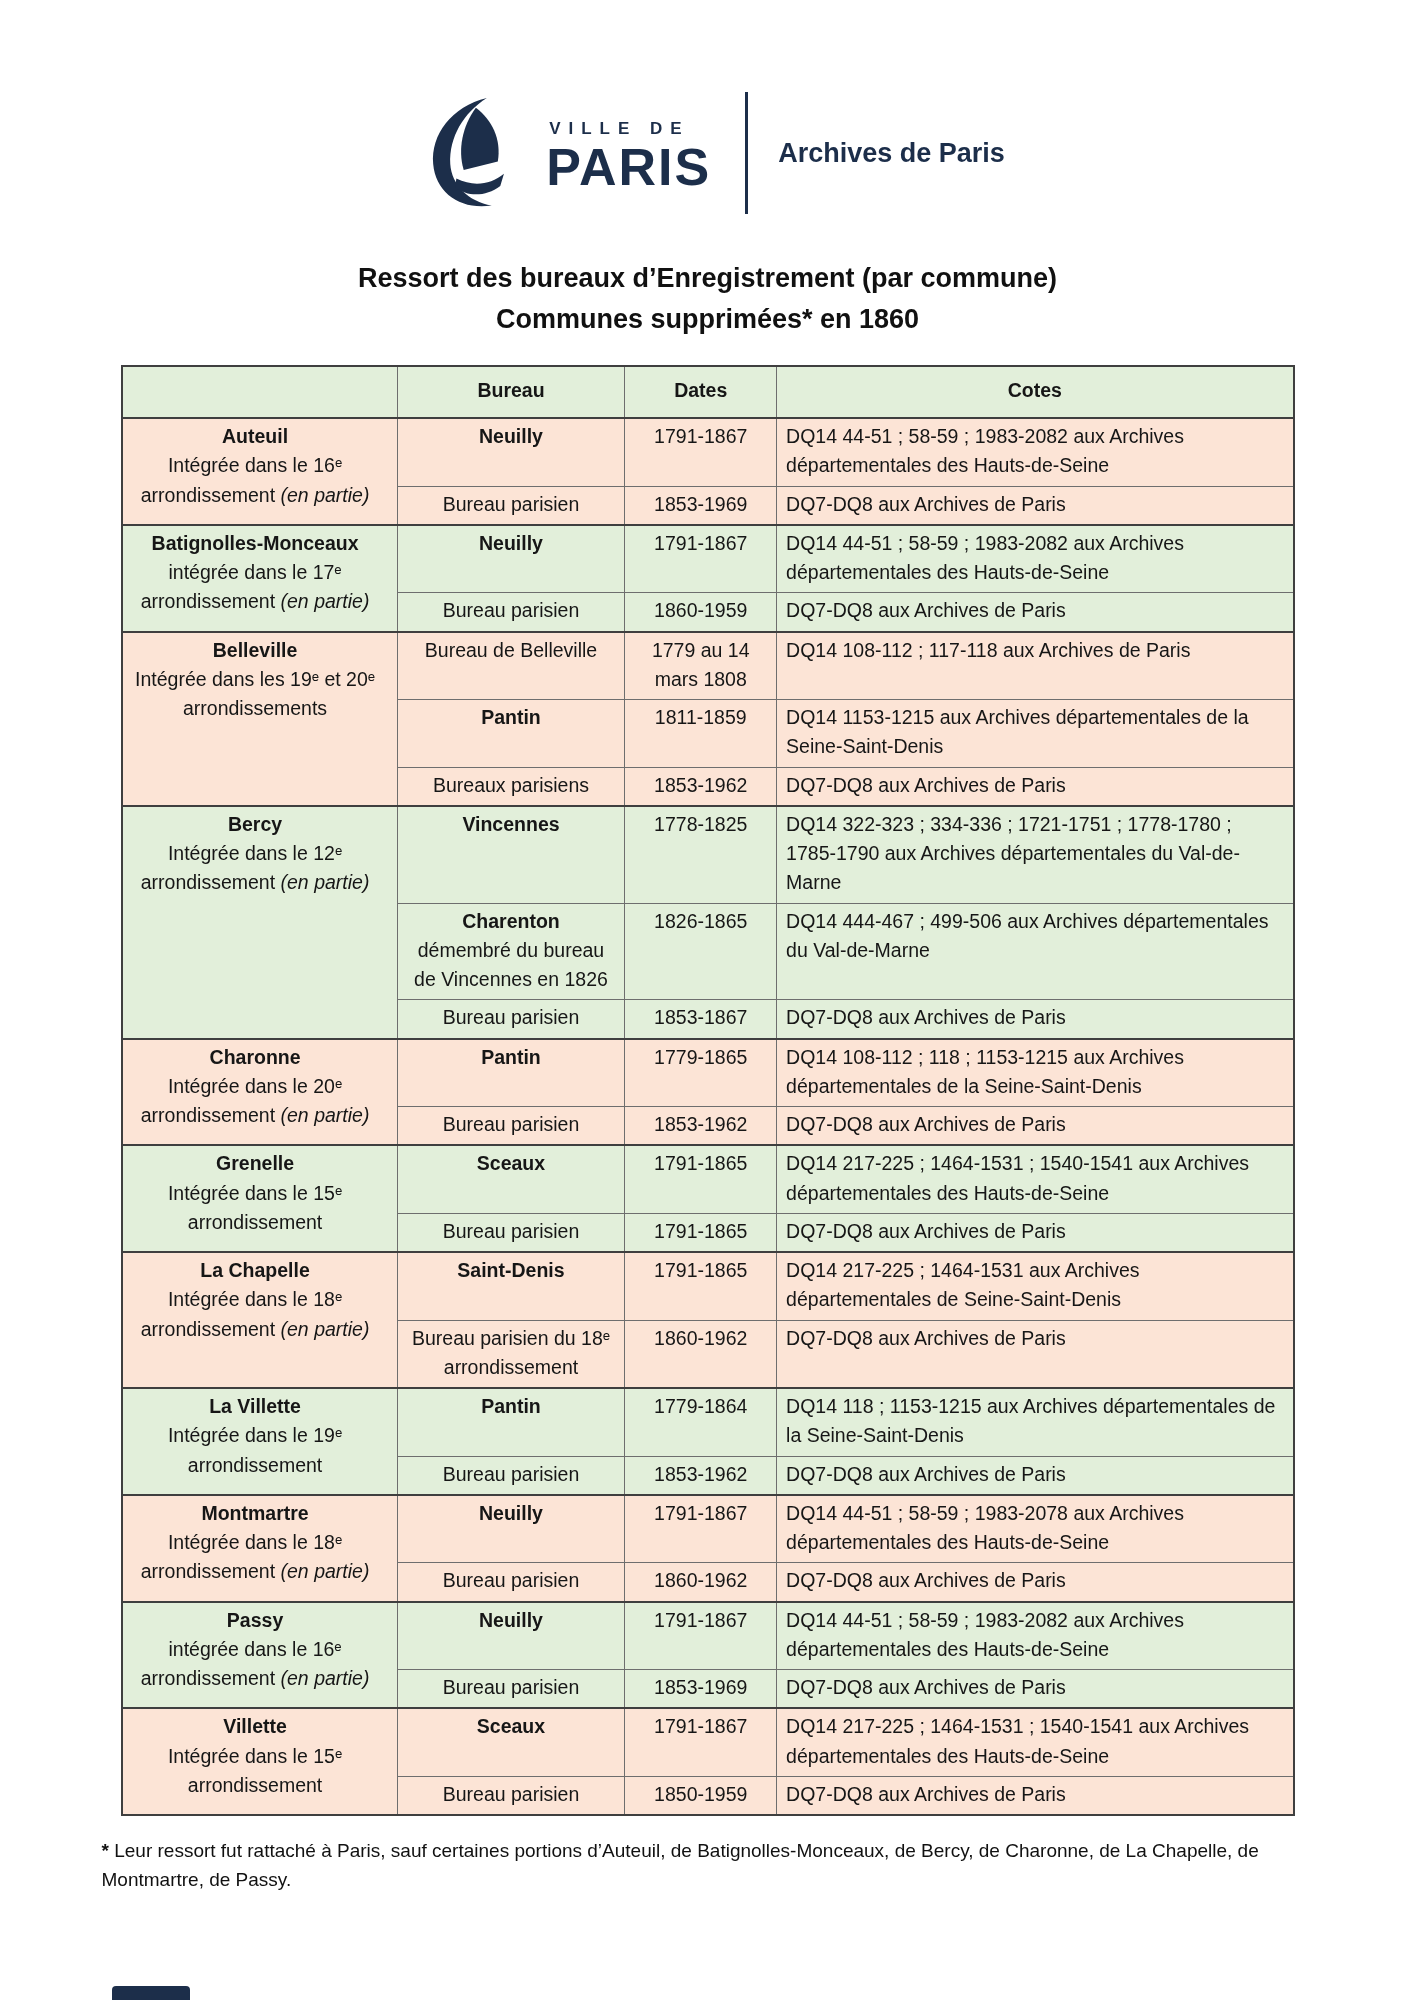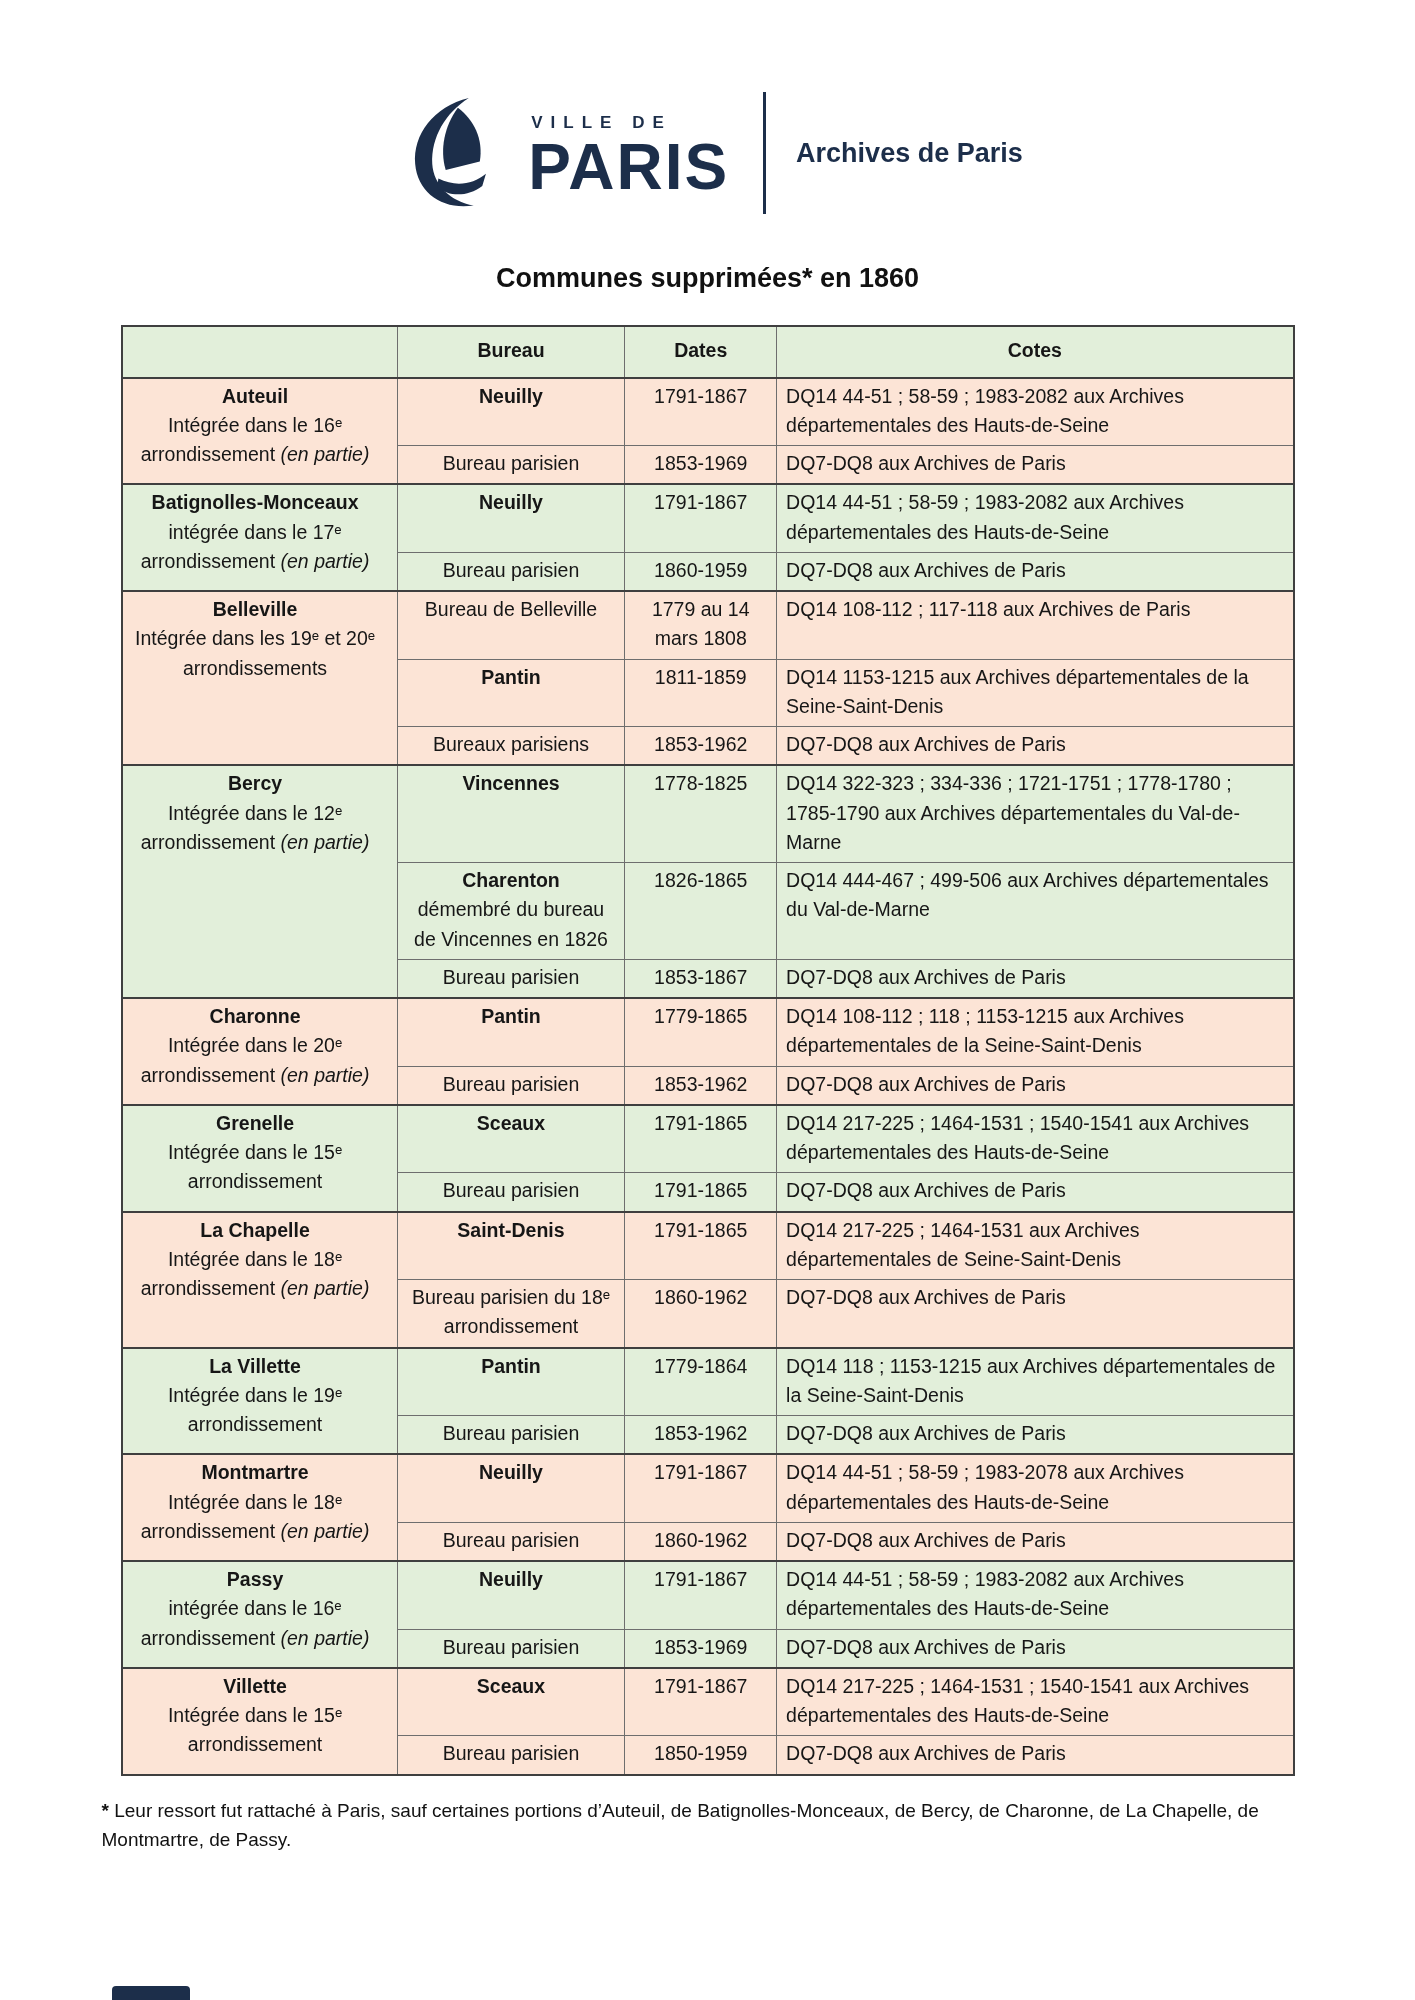--- a/index.html
+++ b/index.html
@@ -19,21 +19,21 @@
     display:flex; justify-content:center; align-items:center;
   }
   .logo-left { display:flex; align-items:center; }
   .logo-icon { width:122px; height:122px; margin-right:14px; }
   .logo-text { display:flex; flex-direction:column; }
   .logo-villede {
     font-size:17px; font-weight:700; letter-spacing:8px;
     color:var(--brand); margin-bottom:2px; margin-left:3px;margin-top:6px;
   }
   .logo-paris {
-    font-size:64px; font-weight:800; letter-spacing:2px;
+    font-size:52px; font-weight:800; letter-spacing:2px;
     color:var(--brand); line-height:1;
   }
   .logo-divider {
     width:3px; height:122px; background:var(--brand);
     margin:0 30px 0 34px;
   }
   .logo-right {
     font-size:27px; font-weight:700; color:var(--brand);
   }
   
@@ -104,20 +104,21 @@
       <div class="logo-text">
         <span class="logo-villede">VILLE DE</span>
         <span class="logo-paris">PARIS</span>
       </div>
     </div>
     <div class="logo-divider"></div>
     <div class="logo-right">Archives de Paris</div>
   </div>
 
   <div class="doc-title">
+    <div>Ressort des bureaux d’Enregistrement (par commune)</div>
     <div>Communes supprimées* en 1860</div>
   </div>
 
   <div class="tbl-wrap">
     <table class="registry">
       <colgroup>
         <col class="c-commune">
           <col class="c-bureau">
           <col class="c-dates">
           <col class="c-cotes">

